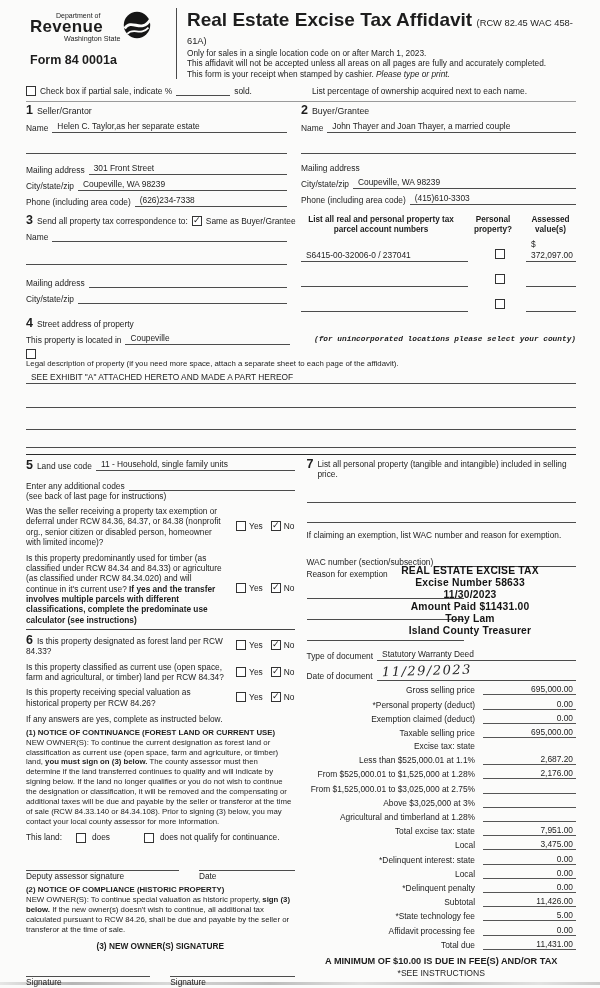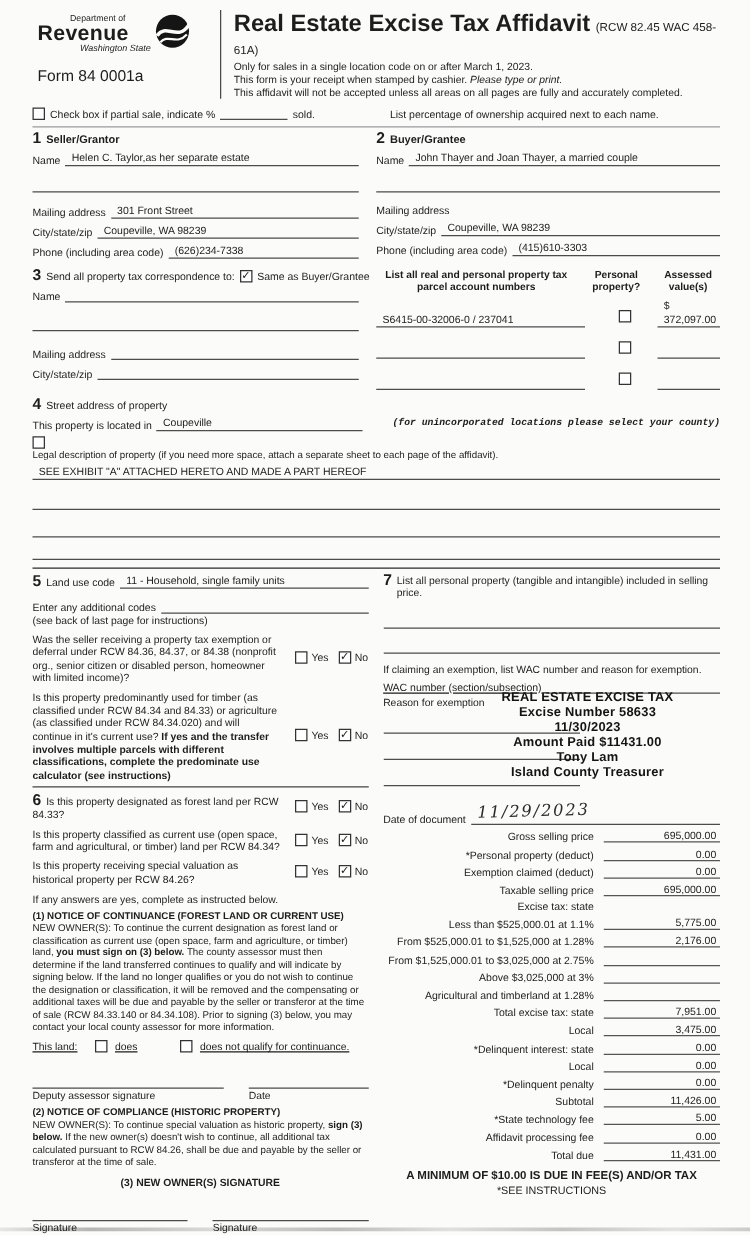--- a/index.html
+++ b/index.html
@@ -13,30 +13,30 @@
   .xs{font-size:7.8px;line-height:1.28;}
   .lbl{font-size:8.4px;white-space:nowrap;padding-right:4px;}
   .fline{display:flex;align-items:flex-end;margin-top:4px;}
   .fill{flex:1;border-bottom:1px solid #4c4c4c;font-size:8.4px;line-height:11px;
         min-height:11px;padding:0 2px 0 5px;}
   .blank{min-height:11px;}
   .cb{display:inline-block;width:8px;height:8px;border:1px solid #333;background:#fff;
       font-size:9px;line-height:7px;text-align:center;vertical-align:-1px;flex:none;
       overflow:hidden;}
   .secnum{font-weight:bold;font-size:12.5px;padding-right:4px;line-height:11px;}
-  .sectitle{font-weight:bold;font-size:8.8px;line-height:12px;}
+  .sectitle{font-weight:normal;font-size:8.8px;line-height:12px;}
   .rule{border:0;border-top:1px solid #2b2b2b;margin:6px 0 2px 0;}
   .rule-light{border:0;border-top:1px solid #9a9a9a;margin:5px 0 3px 0;}
   
   .hdr-left{width:138px;border-right:1px solid #4a4a4a;padding:2px 8px 2px 4px;flex:none;}
   .hdr-right{padding:2px 0 0 10px;flex:1;}
   .dept{font-size:7px;margin-left:26px;}
   .agency{font-size:17px;font-weight:bold;letter-spacing:.3px;line-height:15px;}
-  .wastate{font-size:7.2px;font-style:italic;margin-left:34px;}
-  .formnum{font-size:12.5px;font-weight:normal;margin-top:9px;}
+  .wastate{font-size:7.2px;margin-left:34px;}
+  .formnum{font-size:12.5px;font-weight:bold;margin-top:9px;}
   .title{font-size:19px;font-weight:bold;line-height:20px;}
   .titleref{font-size:9.3px;font-weight:normal;}
   .logo-wrap{display:flex;align-items:center;}
   
   .qrow{display:flex;align-items:center;margin-top:5px;}
   .qtext{flex:1;padding-right:6px;}
   .yn{display:flex;gap:3px;align-items:center;font-size:8.4px;white-space:nowrap;flex:none;margin-bottom:1px;}
   .yn .cb{margin-left:5px;}
   
   .trow{display:flex;justify-content:flex-end;align-items:flex-end;margin-top:3.2px;}
@@ -78,25 +78,25 @@
         </span>
       </div>
       <div class="formnum">Form 84 0001a</div>
     </div>
     <div class="hdr-right">
       <div>
         <span class="title">Real Estate Excise Tax Affidavit</span>
         <span class="titleref">(RCW 82.45 WAC 458-61A)</span>
       </div>
       <div class="sm">Only for sales in a single location code on or after March 1, 2023.</div>
+      <div class="sm">This affidavit will not be accepted unless all areas on all pages are fully and accurately completed.</div>
       <div class="sm">
         <span>This form is your receipt when stamped by cashier.</span>
         <span class="i">Please type or print.</span>
       </div>
-      <div class="sm">This affidavit will not be accepted unless all areas on all pages are fully and accurately completed.</div>
     </div>
   </div>
 
   <div class="row" style="margin-top:7px;align-items:flex-end;">
     <span class="cb"></span>
     <span class="lbl" style="margin-left:4px;">Check box if partial sale, indicate %</span>
     <span style="width:54px;border-bottom:1px solid #4c4c4c;"></span>
     <span class="lbl" style="margin-left:4px;">sold.</span>
     <span class="lbl" style="margin-left:56px;">List percentage of ownership acquired next to each name.</span>
   </div>
@@ -302,21 +302,21 @@
       </div>
 
       <div class="sm" style="margin-top:6px;">If any answers are yes, complete as instructed below.</div>
       <div class="xs b" style="margin-top:3px;">(1) NOTICE OF CONTINUANCE (FOREST LAND OR CURRENT USE)</div>
       <div class="xs">
         <span>NEW OWNER(S): To continue the current designation as forest land or classification as current use (open space, farm and agriculture, or timber) land,</span>
         <span class="b">you must sign on (3) below.</span>
         <span>The county assessor must then determine if the land transferred continues to qualify and will indicate by signing below. If the land no longer qualifies or you do not wish to continue the designation or classification, it will be removed and the compensating or additional taxes will be due and payable by the seller or transferor at the time of sale (RCW 84.33.140 or 84.34.108). Prior to signing (3) below, you may contact your local county assessor for more information.</span>
       </div>
 
-      <div class="row" style="margin-top:5px;flex-wrap:wrap;align-items:flex-start;column-gap:6px;text-decoration:underline;">
+      <div class="row" style="margin-top:5px;flex-wrap:wrap;align-items:flex-end;column-gap:6px;">
         <span class="sm">This land:</span>
         <span class="cb" style="margin-left:8px;"></span>
         <span class="sm">does</span>
         <span class="cb" style="margin-left:28px;"></span>
         <span class="sm">does not qualify for continuance.</span>
       </div>
 
       <div class="row" style="margin-top:16px;gap:20px;">
         <div style="flex:1.6;">
           <div class="fill blank"></div>
@@ -354,21 +354,21 @@
         <span class="secnum">7</span>
         <span class="sm">List all personal property (tangible and intangible) included in selling price.</span>
       </div>
       <div class="fline" style="margin-top:12px;">
           <span class="fill blank"></span>
         </div>
       <div class="fline" style="margin-top:8px;">
           <span class="fill blank"></span>
         </div>
       <div class="sm" style="margin-top:7px;">If claiming an exemption, list WAC number and reason for exemption.</div>
-      <div class="fline" style="margin-top:2px;text-decoration:underline;">
+      <div class="fline" style="margin-top:14px;">
         <span class="lbl">WAC number (section/subsection)</span>
         <span class="fill blank"></span>
       </div>
       <div style="position:relative;">
         <div class="sm" style="margin-top:2px;">Reason for exemption</div>
         <div class="fline" style="margin-top:8px;">
             <span class="fill blank" style="max-width:150px;"></span>
           </div>
         <div class="fline" style="margin-top:9px;">
             <span class="fill blank" style="max-width:150px;"></span>
@@ -378,21 +378,25 @@
           </div>
         <div class="stamp">
           <div>REAL ESTATE EXCISE TAX</div>
           <div>Excise Number 58633</div>
           <div>11/30/2023</div>
           <div>Amount Paid $11431.00</div>
           <div>Tony Lam</div>
           <div>Island County Treasurer</div>
         </div>
       </div>
-      <div class="fline" style="margin-top:16px;">
+      <div class="fline" style="margin-top:8px;">
+        <span class="lbl">Type of document</span>
+        <span class="fill">Statutory Warranty Deed</span>
+      </div>
+      <div class="fline" style="margin-top:5px;">
         <span class="lbl">Date of document</span>
         <span class="fill" style="min-height:14px;"><span class="hand" style="font-size:13px;">11/29/2023</span></span>
       </div>
 
       <div>
         <div class="trow">
             <span class="tlab">Gross selling price</span>
             <span class="tval">695,000.00</span>
           </div>
         <div class="trow">
@@ -406,21 +410,21 @@
         <div class="trow">
             <span class="tlab">Taxable selling price</span>
             <span class="tval">695,000.00</span>
           </div>
         <div class="trow">
             <span class="tlab">Excise tax: state</span>
             <span class="tval noline"></span>
           </div>
         <div class="trow">
             <span class="tlab">Less than $525,000.01 at 1.1%</span>
-            <span class="tval">5,775.00</span>
+            <span class="tval">2,687.20</span>
           </div>
         <div class="trow">
             <span class="tlab">From $525,000.01 to $1,525,000 at 1.28%</span>
             <span class="tval">2,176.00</span>
           </div>
         <div class="trow">
             <span class="tlab">From $1,525,000.01 to $3,025,000 at 2.75%</span>
             <span class="tval"></span>
           </div>
         <div class="trow">

